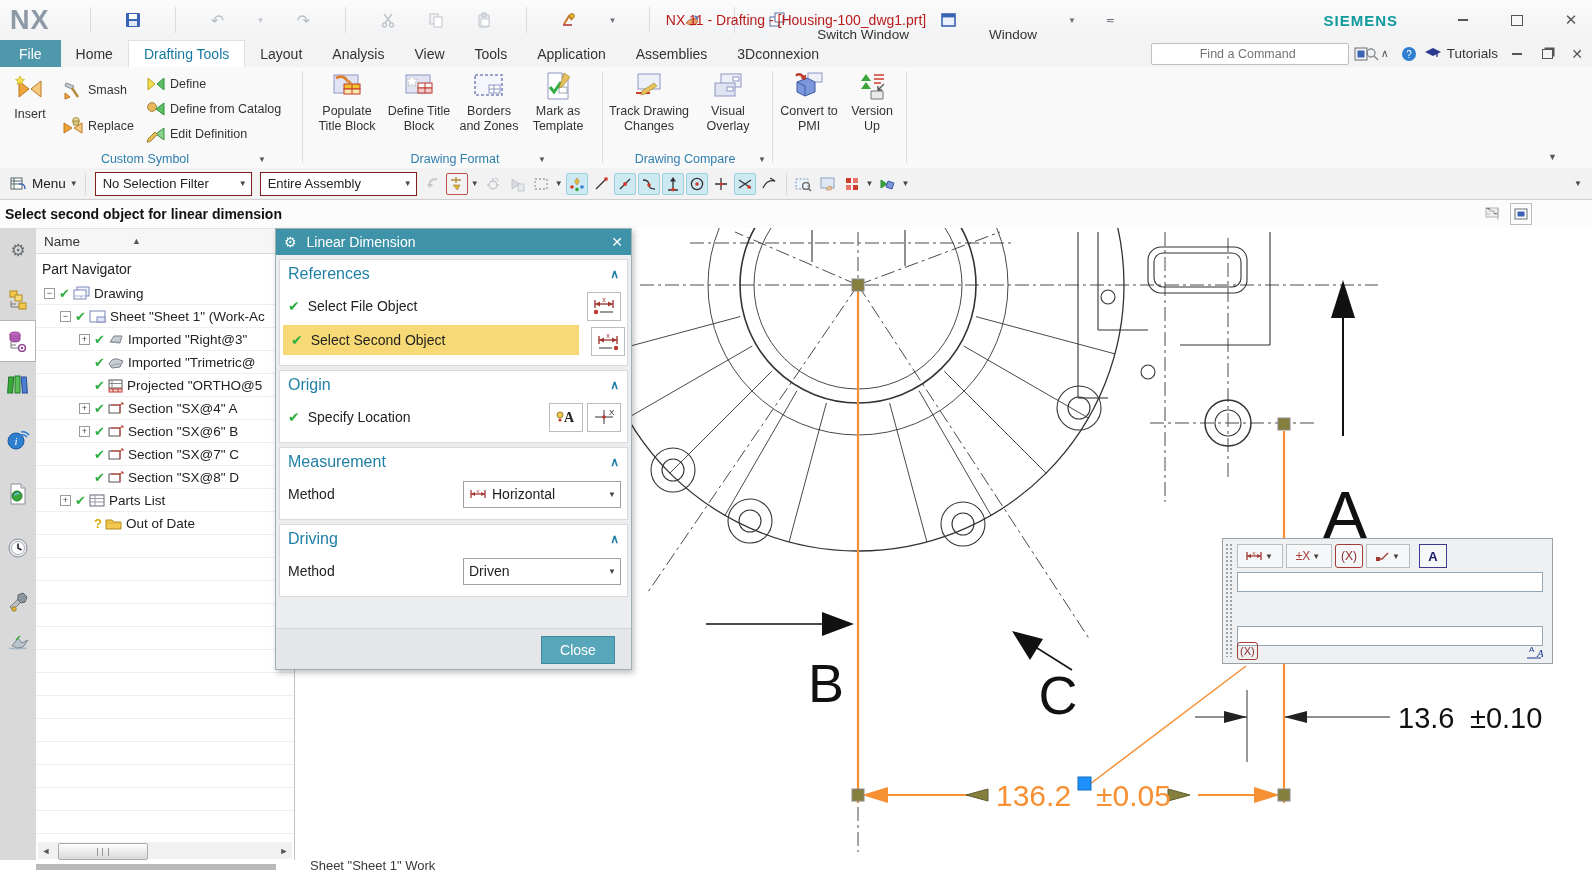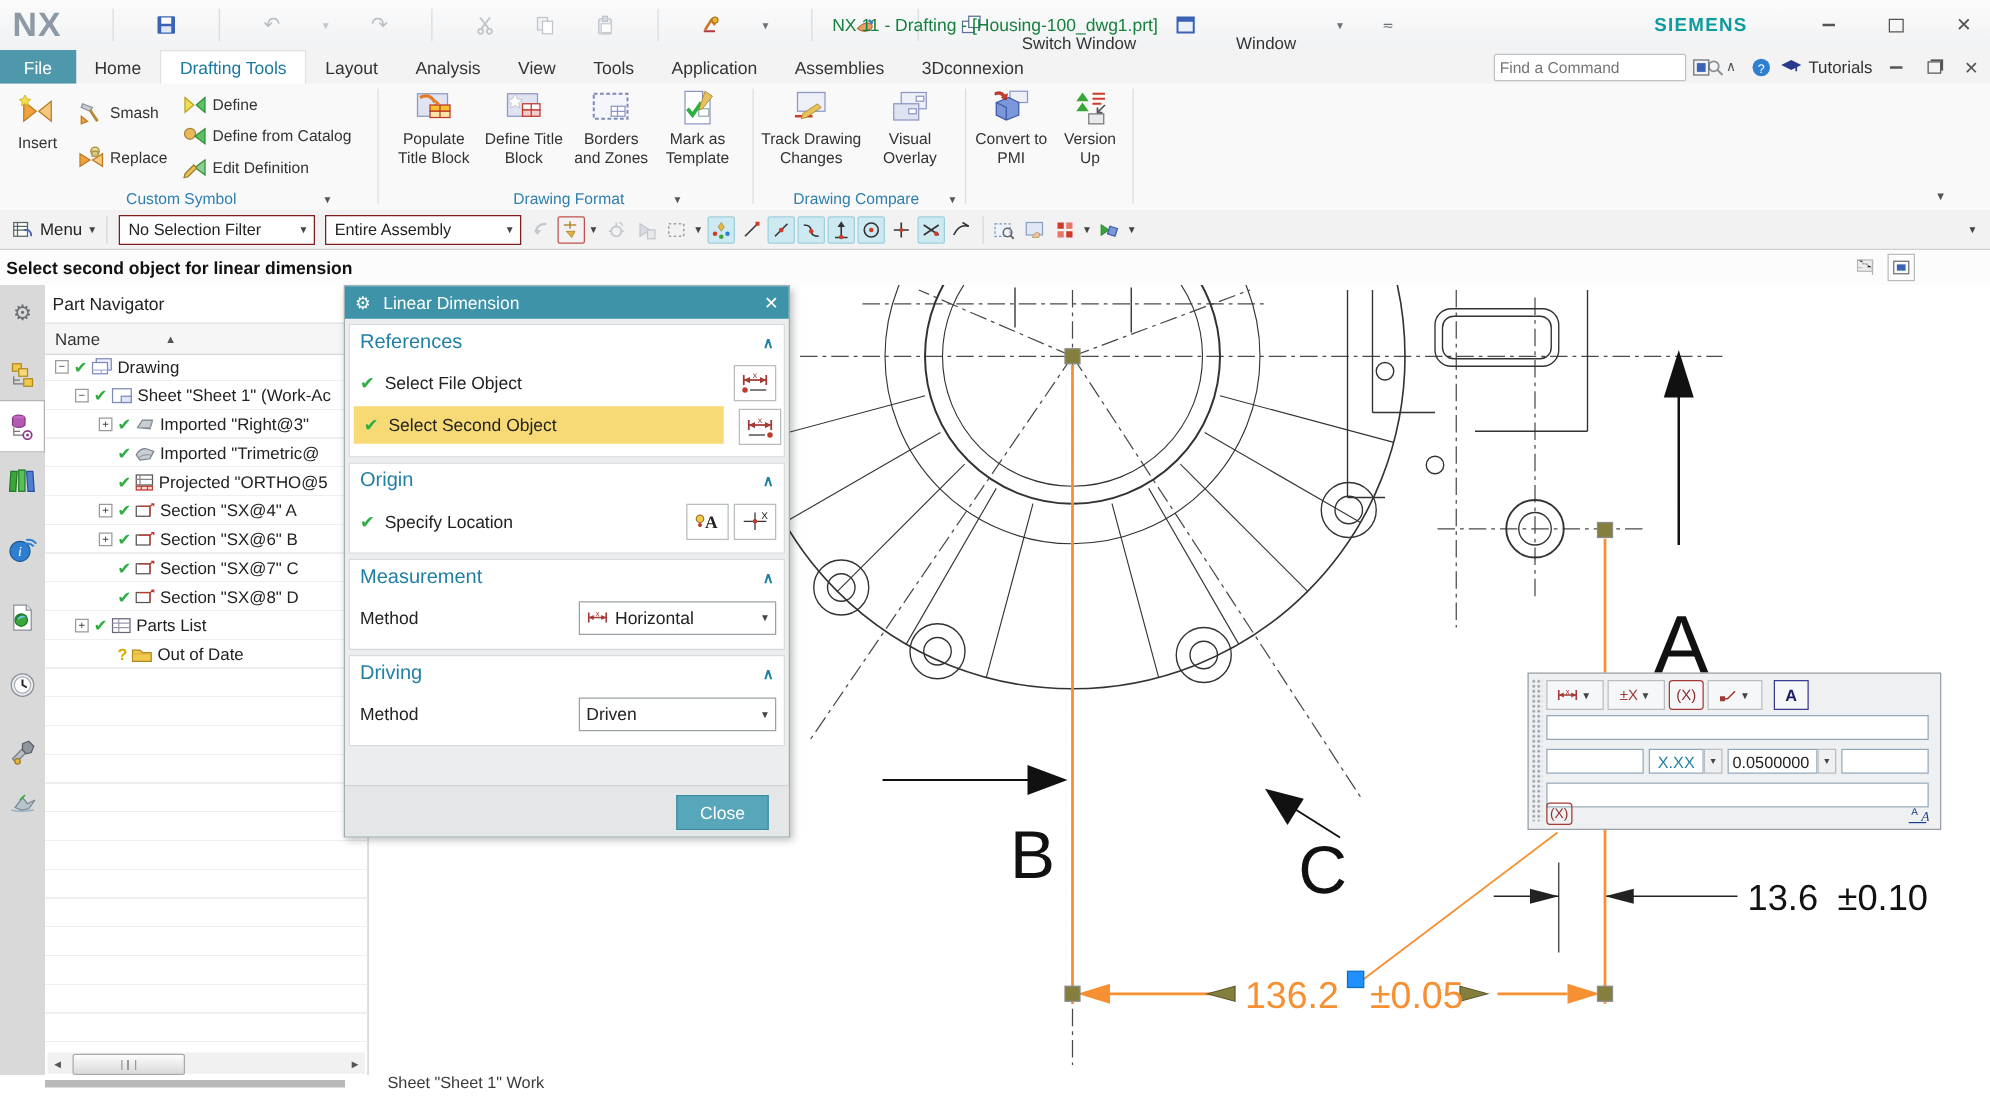--- a/index.html
+++ b/index.html
@@ -16,34 +16,34 @@
   #titlebar{left:0;top:0;width:1592px;height:40px;background:linear-gradient(#fbfbfc,#f1f2f3);}
   #titlebar .row{height:40px;padding:0 6px;gap:24px;}
   .nx-logo{font-size:27px;font-weight:bold;color:#8d9aa5;letter-spacing:1px;padding:0 10px 0 4px;}
   .qsep{width:1px;height:26px;background:#d9dbdd;margin:0 6px;}
   .qbtn{width:24px;height:24px;display:flex;align-items:center;justify-content:center;border-radius:2px;}
   .qbtn.gray{color:#b9bfc6;}
   .qcaret{font-size:8px;color:#6b7075;padding:0 3px;}
   .qcaret.dis{color:#c3c8cd;}
   .qtext{font-size:13.5px;color:#333;padding:0 4px;margin-top:28px;}
   #win-title{left:0;top:0;width:1592px;height:40px;display:flex;align-items:center;justify-content:center;
-             font-size:14px;color:#15803d;pointer-events:none;}
+             font-size:14px;color:#b91c1c;pointer-events:none;}
   .siemens{font-size:15px;font-weight:bold;color:#0f9a9e;letter-spacing:1px;margin-right:26px;}
   .winbtn{width:30px;height:24px;display:flex;align-items:center;justify-content:center;color:#555;}
   .glyph-min{display:inline-block;width:10px;height:2px;background:#555;}
   .glyph-max{display:inline-block;width:10px;height:9px;border:1.5px solid #555;}
   .glyph-restore{display:inline-block;width:9px;height:8px;border:1.4px solid #555;box-shadow:2px -2px 0 -0.5px #555;}
 
   
   #tabrow{left:0;top:40px;width:1592px;height:27px;background:#f3f3f4;display:flex;align-items:stretch;}
   .tab{padding:0 15px;display:flex;align-items:center;font-size:14px;color:#333;}
   .tab.filetab{background:#4f97aa;color:#fff;padding:0 19px;}
   .tab.active{background:#fff;color:#1879a0;border:1px solid #e0e0e0;border-bottom:none;}
   #find-box{width:152px;height:20px;border:1px solid #bcc1c5;background:#fff;border-radius:2px;
-            display:flex;align-items:center;margin-left:8px;}
+            display:flex;align-items:center;margin-left:8px;padding-left:44px;}
   #find-box input{border:none;outline:none;flex:1;font-family:"Liberation Sans",sans-serif;
                   font-size:12.5px;color:#9aa0a5;padding:0 4px;background:transparent;}
   .tr-ic{width:22px;height:22px;display:flex;align-items:center;justify-content:center;margin:0 1px;}
   .tut{font-size:13.5px;color:#333;margin:0 4px 0 2px;}
 
   
   #ribbon{left:0;top:67px;width:1592px;height:101px;background:#f9f9fa;border-bottom:1px solid #d7d7d7;}
   .gsep{position:absolute;top:4px;width:1px;height:92px;background:#dedede;}
   .glabel{position:absolute;top:85px;height:15px;font-size:12.5px;color:#2f7fae;text-align:center;}
   .glabel .cd{position:absolute;right:-16px;top:3px;font-size:8px;color:#555;}
@@ -650,25 +650,25 @@
     <div class="side-ic" style="top:396px;">
         <svg width="24" height="20">
           <path d="M3 14 q6 2 18 0" stroke="#9ab0c4" stroke-width="1.2" fill="none"></path>
           <path d="M6 12 l6 -8 4 5 6 -3 -5 7 -6 1 Z" fill="#b8c4cc" stroke="#7a8890"></path>
           <path d="M10 6 l4 -4" stroke="#3aa63a" stroke-width="1.4"></path>
         </svg>
       </div>
   </div>
 
   <div id="navigator" class="abs">
-    <div id="nav-title">Part Navigator</div>
     <div id="name-header">
       <span>Name</span>
       <span class="sort">▲</span>
     </div>
+    <div id="nav-title">Part Navigator</div>
     <div id="tree">
       <div class="trow" style="padding-left:8px;">
         <span class="expander">−</span>
         <span class="chk">✔</span>
         <span class="ticon">
             <svg width="17" height="15">
               <rect x="4" y="1" width="12" height="9" fill="#eef2fa" stroke="#7d88bb"></rect>
               <rect x="1" y="4" width="12" height="9" fill="#fff" stroke="#7d88bb"></rect>
               <path d="M1 10 h12 M8 10 v3" stroke="#aab4d4"></path>
             </svg>
@@ -1055,31 +1055,20 @@
         <span class="tinycaret">▼</span>
       </span>
     <span style="width:6px;"></span>
     <span class="mtbtn" style="width:26px;border-color:#3a3a8f;">
         <span style="color:#1a1a6a;font-weight:bold;font-size:13px;">A</span>
       </span>
   </div>
   <div class="mt-row" style="top:33px;width:306px;">
     <span class="mt-field" style="flex:1;"></span>
   </div>
-  <div class="mt-row" style="top:60px;width:306px;">
-    <span class="mt-field" style="width:78px;"></span>
-    <span style="width:4px;"></span>
-    <span class="mt-field" style="width:44px;display:flex;align-items:center;justify-content:center;color:#1f7fa5;font-size:13px;">X.XX</span>
-      <span class="mt-dd">▼</span>
-    <span style="width:4px;"></span>
-    <input class="mt-field" style="width: 72px; font-family: &quot;Liberation Sans&quot;, sans-serif; font-size: 13px; color: rgb(34, 34, 34); border: 1px solid rgb(148, 167, 183); padding: 0px 3px; outline: none;" value="0.0500000">
-      <span class="mt-dd">▼</span>
-    <span style="width:4px;"></span>
-    <span class="mt-field" style="flex:1;"></span>
-  </div>
   <div class="mt-row" style="top:87px;width:306px;">
     <span class="mt-field" style="flex:1;"></span>
   </div>
   <div class="mt-row" style="top:103px;width:306px;height:18px;">
     <span style="border:1px solid #a33a35;border-radius:3px;padding:0 2px;height:16px;display:flex;align-items:center;">
         <span class="mt-x" style="font-size:11px;">(X)</span>
       </span>
     <span class="grow"></span>
     <span>
         <svg width="18" height="15">

